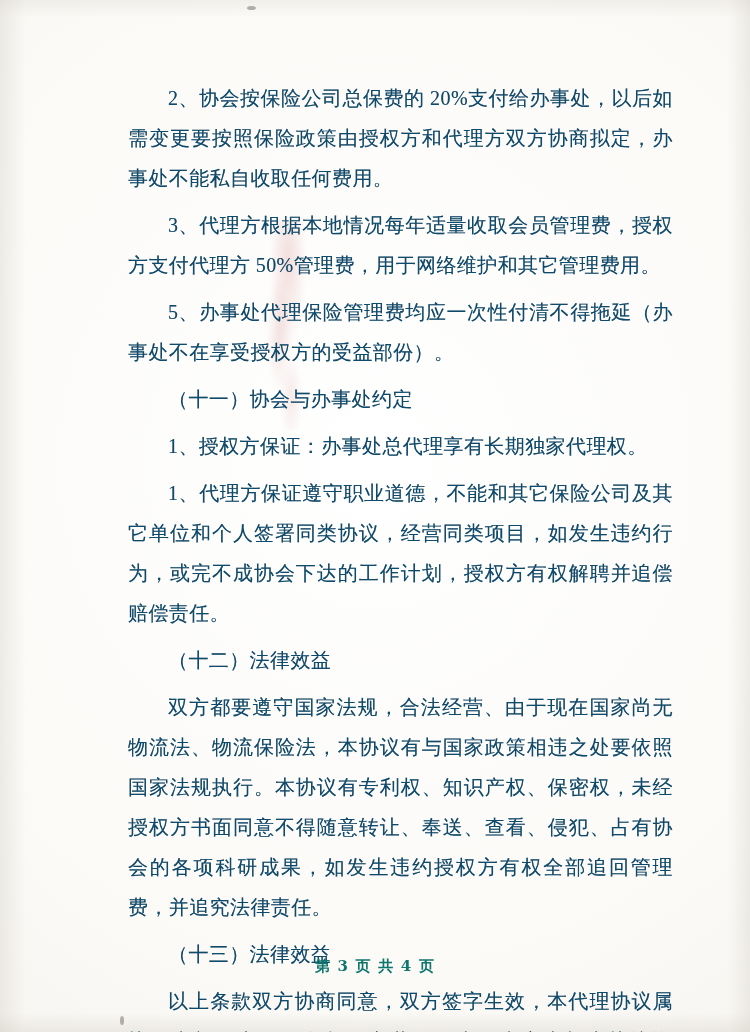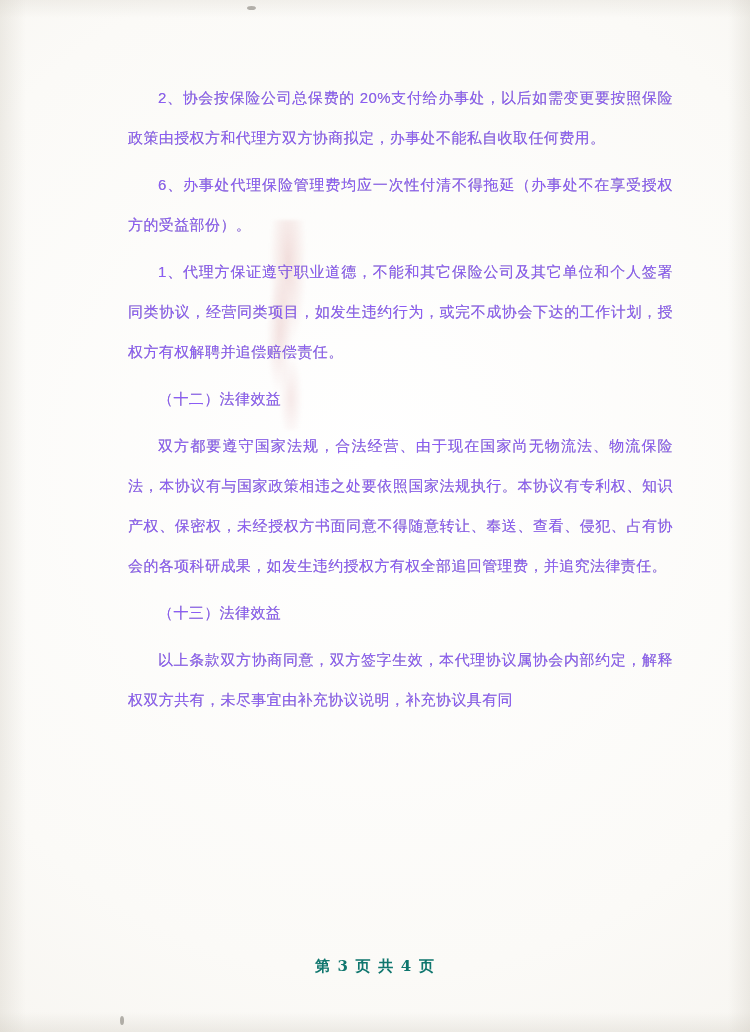--- a/index.html
+++ b/index.html
@@ -55,28 +55,28 @@
 
   .doc-body {
     position: absolute;
     left: 128px;
     top: 78px;
     width: 545px;
   }
 
   p.para {
     margin: 0 0 7px 0;
-    font-size: 15px;
+    font-size: 20px;
     line-height: 40px;
-    color: #8b5cf6;
+    color: #0c4a6e;
     text-align: justify;
     text-justify: inter-ideograph;
     letter-spacing: 0.4px;
     text-indent: 2em;
-    font-family: Liberation Sans, sans-serif;
+    font-family: Liberation Serif, serif;
     text-shadow: 0 0 0.6px rgba(0,0,0,0.35);
   }
 
   .footer {
     position: absolute;
     left: 0;
     right: 0;
     top: 957px;
     text-align: center;
     font-size: 15px;
@@ -110,21 +110,24 @@
 
 <div class="paper"></div>
 <div class="scan-noise"></div>
 <div class="stamp-smudge"></div>
 <div class="top-mark"></div>
 <div class="bottom-mark"></div>
 
 <div class="page">
   <div class="doc-body">
     <p class="para">2、协会按保险公司总保费的 20%支付给办事处，以后如需变更要按照保险政策由授权方和代理方双方协商拟定，办事处不能私自收取任何费用。</p>
-    <p class="para">6、办事处代理保险管理费均应一次性付清不得拖延（办事处不在享受授权方的受益部份）。</p>
+    <p class="para">3、代理方根据本地情况每年适量收取会员管理费，授权方支付代理方 50%管理费，用于网络维护和其它管理费用。</p>
+    <p class="para">5、办事处代理保险管理费均应一次性付清不得拖延（办事处不在享受授权方的受益部份）。</p>
+    <p class="para">（十一）协会与办事处约定</p>
+    <p class="para">1、授权方保证：办事处总代理享有长期独家代理权。</p>
     <p class="para">1、代理方保证遵守职业道德，不能和其它保险公司及其它单位和个人签署同类协议，经营同类项目，如发生违约行为，或完不成协会下达的工作计划，授权方有权解聘并追偿赔偿责任。</p>
     <p class="para">（十二）法律效益</p>
     <p class="para">双方都要遵守国家法规，合法经营、由于现在国家尚无物流法、物流保险法，本协议有与国家政策相违之处要依照国家法规执行。本协议有专利权、知识产权、保密权，未经授权方书面同意不得随意转让、奉送、查看、侵犯、占有协会的各项科研成果，如发生违约授权方有权全部追回管理费，并追究法律责任。</p>
     <p class="para">（十三）法律效益</p>
     <p class="para">以上条款双方协商同意，双方签字生效，本代理协议属协会内部约定，解释权双方共有，未尽事宜由补充协议说明，补充协议具有同</p>
   </div>
 
   <div class="footer">第 3 页 共 4 页</div>
 </div>
 

